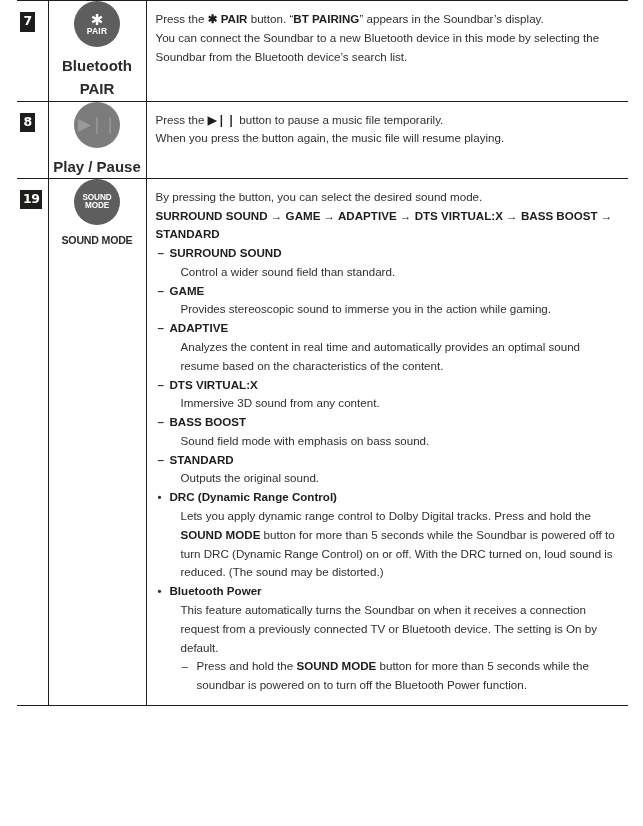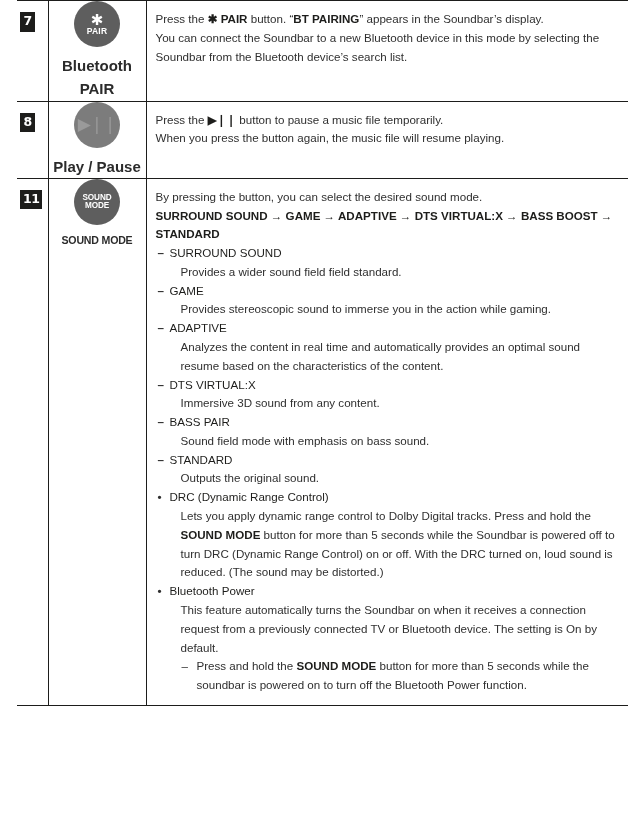--- a/index.html
+++ b/index.html
@@ -97,21 +97,21 @@
   .desc p { margin: 0; }
   .desc b, .desc strong { color: #1d1d1b; font-weight: bold; }
   .chain { font-weight: bold; color: #1d1d1b; }
 
   ul.lvl1 { margin: 0; padding: 0; list-style: none; }
   ul.lvl1 > li { position: relative; padding-left: 14px; margin: 0; }
   ul.lvl1 > li > .marker {
     position: absolute; left: 2px; top: 0;
     font-weight: bold;
   }
-  ul.lvl1 > li .term { font-weight: normal; color: #1d1d1b; display: block; }
+  ul.lvl1 > li .term { font-weight: bold; color: #1d1d1b; display: block; }
   ul.lvl1 > li .body { display: block; padding-left: 11px; }
 
   ul.lvl2 { margin: 0; padding: 0 0 0 11px; list-style: none; }
   ul.lvl2 > li { position: relative; padding-left: 16px; }
   ul.lvl2 > li > .marker { position: absolute; left: 1px; top: 0; }
 
   .r7 td { border-top: 1.4px solid #1d1d1b; }
 </style>
 </head>
 <body>
@@ -162,60 +162,60 @@
             Press the <b>▶❘❘</b> button to pause a music file temporarily.
           </p>
           <p>When you press the button again, the music file will resume playing.</p>
         </div>
       </td>
     </tr>
 
 
     <tr>
       <td class="col-num num-cell">
-        <span class="badge">11</span>
+        <span class="badge">19</span>
       </td>
       <td class="col-icon icon-cell">
         <div class="knob knob-dark">
           <span class="sm1">SOUND</span>
           <span class="sm2">MODE</span>
         </div>
         <div class="icon-label tight">
           <div>SOUND MODE</div>
         </div>
       </td>
       <td class="col-desc">
         <div class="desc">
           <p>By pressing the button, you can select the desired sound mode.</p>
           <p class="chain">SURROUND SOUND → GAME → ADAPTIVE → DTS VIRTUAL:X → BASS BOOST → STANDARD</p>
 
           <ul class="lvl1">
             <li>
               <span class="marker">–</span>
               <span class="term">SURROUND SOUND</span>
-              <span class="body">Provides a wider sound field field standard.</span>
+              <span class="body">Control a wider sound field than standard.</span>
             </li>
             <li>
               <span class="marker">–</span>
               <span class="term">GAME</span>
               <span class="body">Provides stereoscopic sound to immerse you in the action while gaming.</span>
             </li>
             <li>
               <span class="marker">–</span>
               <span class="term">ADAPTIVE</span>
               <span class="body">Analyzes the content in real time and automatically provides an optimal sound resume based on the characteristics of the content.</span>
             </li>
             <li>
               <span class="marker">–</span>
               <span class="term">DTS VIRTUAL:X</span>
               <span class="body">Immersive 3D sound from any content.</span>
             </li>
             <li>
               <span class="marker">–</span>
-              <span class="term">BASS PAIR</span>
+              <span class="term">BASS BOOST</span>
               <span class="body">Sound field mode with emphasis on bass sound.</span>
             </li>
             <li>
               <span class="marker">–</span>
               <span class="term">STANDARD</span>
               <span class="body">Outputs the original sound.</span>
             </li>
           </ul>
 
           <ul class="lvl1">

